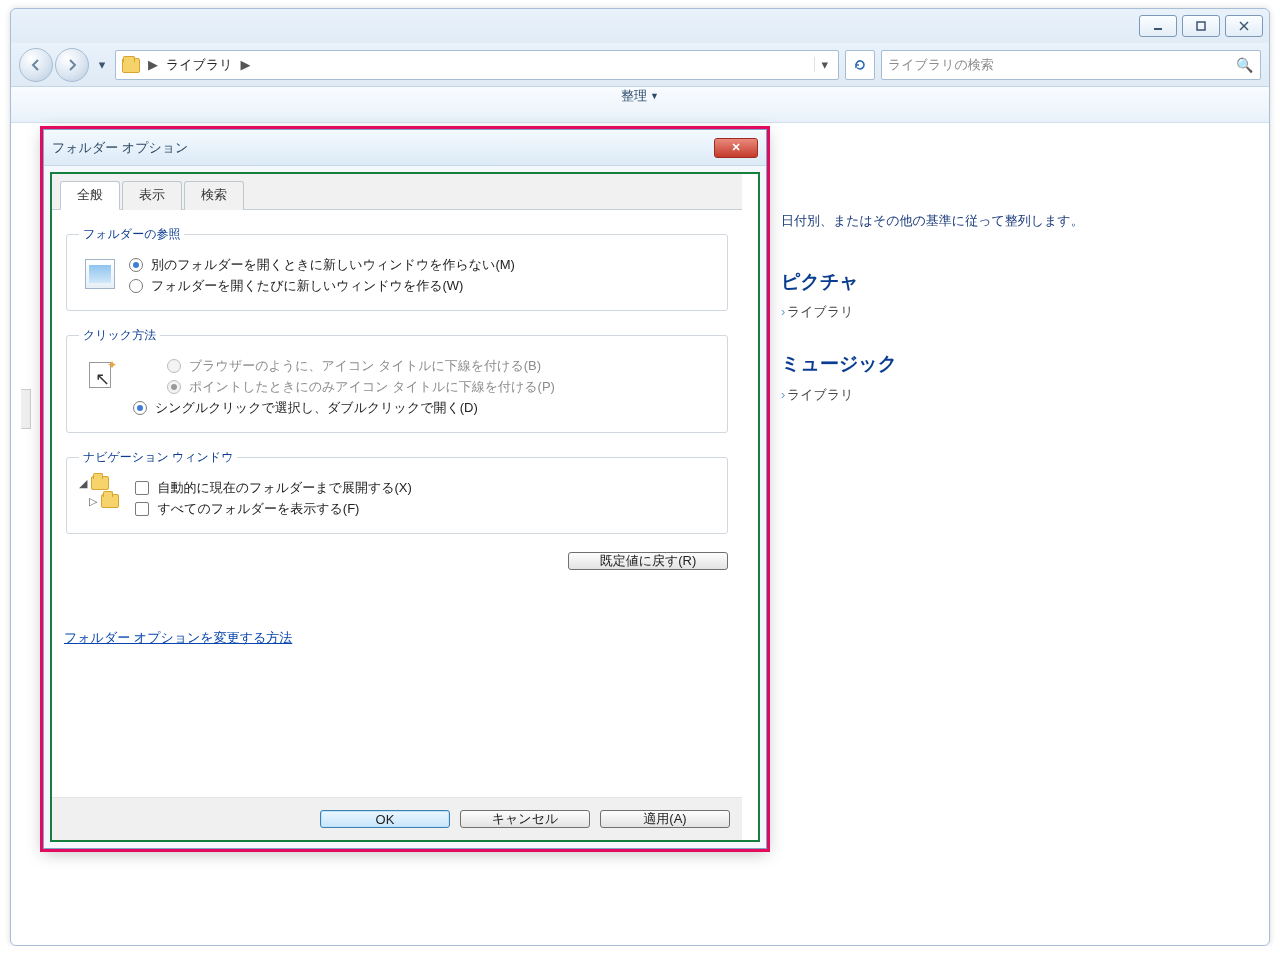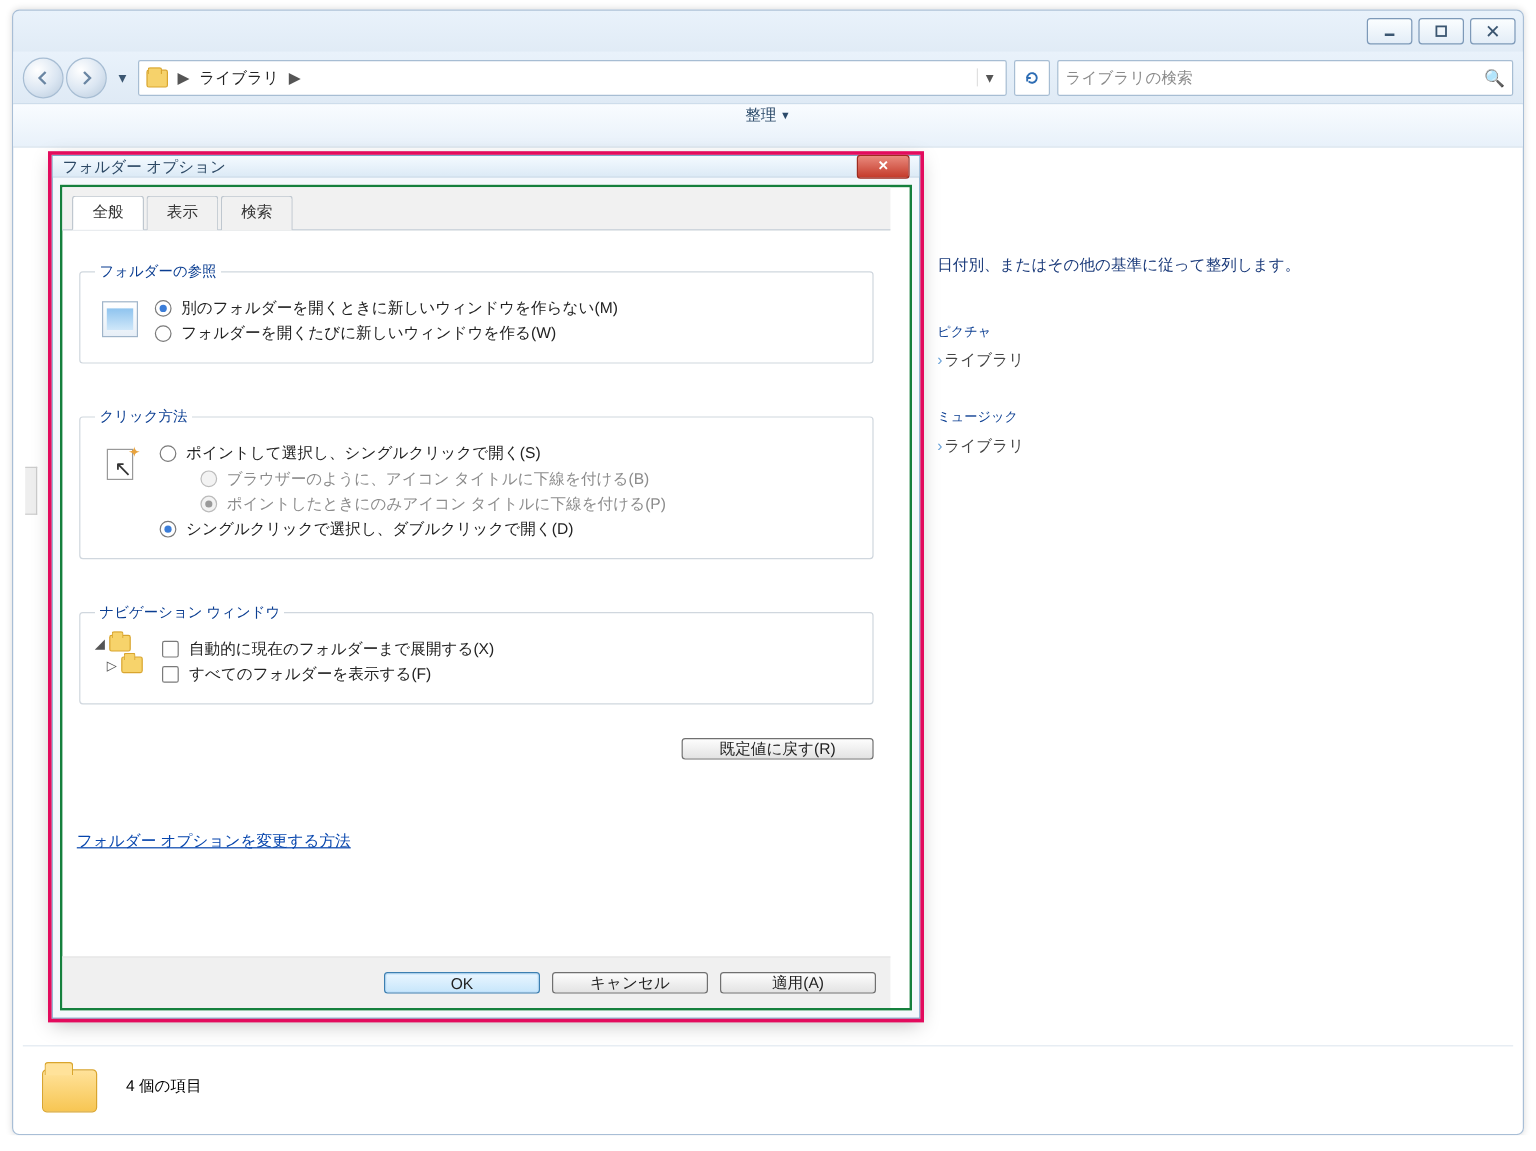--- a/index.html
+++ b/index.html
@@ -71,21 +71,21 @@
 .toolbar{
   height:36px;background:linear-gradient(#f9fcff,#e8f1fa);
   border-bottom:1px solid #d2dfec;
   display:flex;align-items:center;padding:0 12px;gap:24px;color:#2b4a6a;flex-direction:column;
 }
 .toolbar .spacer{flex:1}
 .tbtn{display:flex;align-items:center;gap:3px;color:#2b4a6a}
 .tbtn .car{font-size:9px}
 .side-peek{position:absolute;left:10px;top:380px;width:10px;height:40px;background:#eee;border:1px solid #ccc;border-left:none}
 .right-pane{position:absolute;left:770px;top:200px;right:30px;color:#222;line-height:1.9}
-.lib-item b{font-weight:400;font-size:11px;color:#0a3d91}
+.lib-item b{font-weight:700;font-size:19px;color:#0a3d91}
 .lib-sub{color:#444}
 .lib-arrow{color:#6aa2d8;letter-spacing:-2px}
 .status-bar{
   position:absolute;left:8px;right:8px;bottom:8px;height:66px;
   display:flex;align-items:center;gap:20px;padding-left:12px;
   border-top:1px solid #e2e9f1;
 }
 .bigfoldericon{width:54px;height:48px;position:relative}
 .bigfoldericon::before{content:"";position:absolute;left:4px;right:4px;top:10px;bottom:2px;background:linear-gradient(#ffe29a,#f7c653);border:1px solid #d9a52e;border-radius:4px;}
 .bigfoldericon::after{content:"";position:absolute;left:6px;top:4px;width:22px;height:10px;background:#ffe29a;border:1px solid #d9a52e;border-bottom:none;border-radius:3px 3px 0 0}
@@ -95,32 +95,32 @@
   outline:3px solid var(--accent-red);
 }
 .dlg{
   width:100%;height:100%;
   background:#f4f8fc;
   border:1px solid #7fa6c9;
   box-shadow:0 4px 16px rgba(0,0,0,.25);
   display:flex;flex-direction:column;
 }
 .dlg-title{
-  height:18px;background:linear-gradient(#f4faff,#dceaf6);
+  height:36px;background:linear-gradient(#f4faff,#dceaf6);
   display:flex;align-items:center;padding:0 8px;color:#2c4864;border-bottom:1px solid #c6d7e7;
 }
 .dlg-title .t{font-size:13px}
 .dlg-close{margin-left:auto;width:44px;height:20px;border-radius:3px;
  background:linear-gradient(#e98a7d,#c43a2a);border:1px solid #9e2c20;
  display:flex;align-items:center;justify-content:center;color:#fff;font-weight:bold;font-size:11px}
 .dlg-body{flex:1;background:#fff;margin:6px;border:2px solid #15803d;padding:10px 28px 12px 12px;position:relative;display:flex;flex-direction:column}
 .tabs{display:flex;gap:0;margin:-10px -12px 8px -12px;border-bottom:1px solid #c6cfd8;background:#f1f1f1;padding:6px 8px 0 8px}
 .tab{padding:4px 16px 5px 16px;border:1px solid #bfc7cf;border-bottom:none;background:#f1f1f1;border-radius:3px 3px 0 0;color:#333;margin-right:2px;position:relative;top:1px}
 .tab.active{background:#fff;border-bottom:1px solid #fff}
-fieldset{border:1px solid #d0d7de;border-radius:3px;margin:18px 2px;padding:10px 12px 12px 12px}
+fieldset{border:1px solid #d0d7de;border-radius:3px;margin:8px 2px;padding:10px 12px 12px 12px}
 legend{padding:0 4px;color:#0a3d91;font-size:12px}
 .row{display:flex;align-items:center;gap:8px;margin:3px 0}
 .row.subrow{margin-left:34px}
 .radio,.check{width:14px;height:14px;border:1px solid #7a7a7a;border-radius:50%;background:#fff;display:inline-flex;align-items:center;justify-content:center}
 .radio.sel::after{content:"";width:6px;height:6px;border-radius:50%;background:#3b7dd8}
 .radio.dis{border-color:#bbb;background:#f3f3f3}
 .radio.dis.sel::after{background:#9a9a9a}
 .check{border-radius:2px}
 .lbl{color:#222}
 .lbl.dis{color:#8c8c8c}
@@ -278,24 +278,20 @@
           </div>
         </fieldset>
 
         <fieldset>
           <legend>クリック方法</legend>
           <div style="display:flex;align-items:flex-start;gap:8px">
             <div class="group-icon cur">
                 <span class="star">✦</span>
               </div>
             <div style="flex:1">
-              <div class="row">
-                <span class="radio"></span>
-                <span class="lbl">ポイントして選択し、シングルクリックで開く(S)</span>
-              </div>
               <div class="row subrow">
                 <span class="radio dis"></span>
                 <span class="lbl dis">ブラウザーのように、アイコン タイトルに下線を付ける(B)</span>
               </div>
               <div class="row subrow">
                 <span class="radio dis sel"></span>
                 <span class="lbl dis">ポイントしたときにのみアイコン タイトルに下線を付ける(P)</span>
               </div>
               <div class="row">
                 <span class="radio sel"></span>
@@ -333,18 +329,14 @@
 
         <div class="btn-row">
           <div class="btn primary" style="min-width:130px">OK</div>
           <div class="btn" style="min-width:130px">キャンセル</div>
           <div class="btn" style="min-width:130px">適用(A)</div>
         </div>
       </div>
     </div>
   </div>
 
-  <div class="status-bar">
-    <div class="bigfoldericon"></div>
-    <span>4 個の項目</span>
-  </div>
 
 </div>
 
 </body></html>

